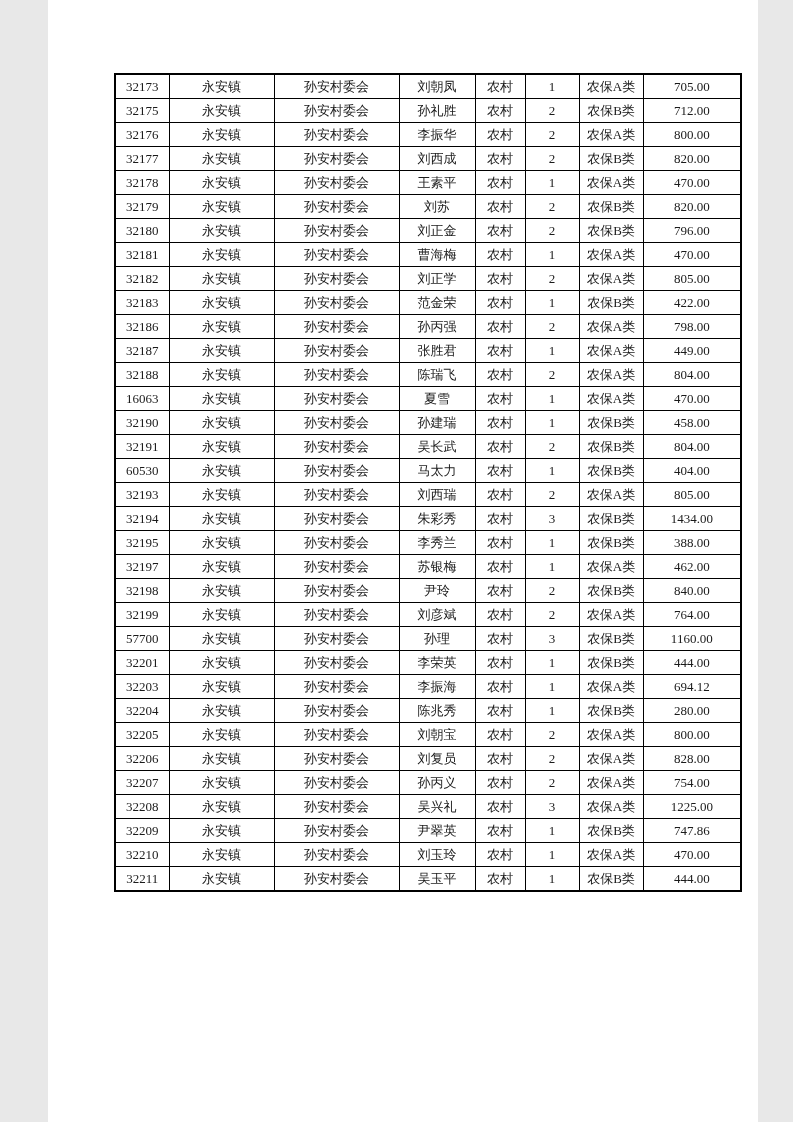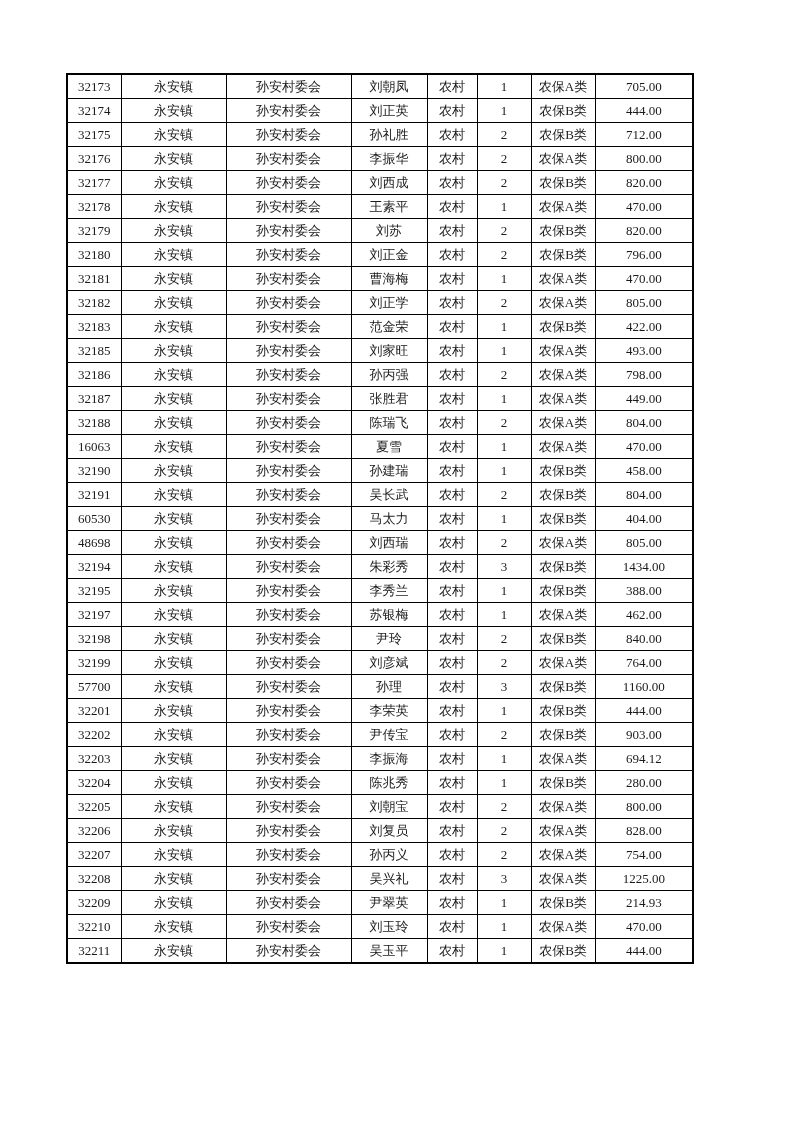--- a/index.html
+++ b/index.html
@@ -7,24 +7,25 @@
     padding: 0;
   }
   body {
     width: 793px;
     height: 1122px;
     background: #e8e8e8;
     font-family: "Liberation Serif", "DejaVu Serif", serif;
   }
   .page {
     position: relative;
-    width: 793px;
+    width: 710px;
     height: 1122px;
     background: #ffffff;
     overflow: hidden;
+    margin-left: 48px;
   }
   .data-table {
     position: absolute;
     left: 66px;
     top: 73px;
     width: 626px;
     border-collapse: collapse;
     table-layout: fixed;
     border: 2px solid #000000;
     font-size: 13px;
@@ -69,358 +70,328 @@
           <td>32173</td>
           <td>永安镇</td>
           <td>孙安村委会</td>
           <td>刘朝凤</td>
           <td>农村</td>
           <td>1</td>
           <td>农保A类</td>
           <td>705.00</td>
         </tr>
         <tr>
-          <td>32174</td>
-          <td>永安镇</td>
-          <td>孙安村委会</td>
-          <td>刘正英</td>
+          <td>32175</td>
+          <td>永安镇</td>
+          <td>孙安村委会</td>
+          <td>孙礼胜</td>
+          <td>农村</td>
+          <td>2</td>
+          <td>农保B类</td>
+          <td>712.00</td>
+        </tr>
+        <tr>
+          <td>32176</td>
+          <td>永安镇</td>
+          <td>孙安村委会</td>
+          <td>李振华</td>
+          <td>农村</td>
+          <td>2</td>
+          <td>农保A类</td>
+          <td>800.00</td>
+        </tr>
+        <tr>
+          <td>32177</td>
+          <td>永安镇</td>
+          <td>孙安村委会</td>
+          <td>刘西成</td>
+          <td>农村</td>
+          <td>2</td>
+          <td>农保B类</td>
+          <td>820.00</td>
+        </tr>
+        <tr>
+          <td>32178</td>
+          <td>永安镇</td>
+          <td>孙安村委会</td>
+          <td>王素平</td>
+          <td>农村</td>
+          <td>1</td>
+          <td>农保A类</td>
+          <td>470.00</td>
+        </tr>
+        <tr>
+          <td>32179</td>
+          <td>永安镇</td>
+          <td>孙安村委会</td>
+          <td>刘苏</td>
+          <td>农村</td>
+          <td>2</td>
+          <td>农保B类</td>
+          <td>820.00</td>
+        </tr>
+        <tr>
+          <td>32180</td>
+          <td>永安镇</td>
+          <td>孙安村委会</td>
+          <td>刘正金</td>
+          <td>农村</td>
+          <td>2</td>
+          <td>农保B类</td>
+          <td>796.00</td>
+        </tr>
+        <tr>
+          <td>32181</td>
+          <td>永安镇</td>
+          <td>孙安村委会</td>
+          <td>曹海梅</td>
+          <td>农村</td>
+          <td>1</td>
+          <td>农保A类</td>
+          <td>470.00</td>
+        </tr>
+        <tr>
+          <td>32182</td>
+          <td>永安镇</td>
+          <td>孙安村委会</td>
+          <td>刘正学</td>
+          <td>农村</td>
+          <td>2</td>
+          <td>农保A类</td>
+          <td>805.00</td>
+        </tr>
+        <tr>
+          <td>32183</td>
+          <td>永安镇</td>
+          <td>孙安村委会</td>
+          <td>范金荣</td>
+          <td>农村</td>
+          <td>1</td>
+          <td>农保B类</td>
+          <td>422.00</td>
+        </tr>
+        <tr>
+          <td>32186</td>
+          <td>永安镇</td>
+          <td>孙安村委会</td>
+          <td>孙丙强</td>
+          <td>农村</td>
+          <td>2</td>
+          <td>农保A类</td>
+          <td>798.00</td>
+        </tr>
+        <tr>
+          <td>32187</td>
+          <td>永安镇</td>
+          <td>孙安村委会</td>
+          <td>张胜君</td>
+          <td>农村</td>
+          <td>1</td>
+          <td>农保A类</td>
+          <td>449.00</td>
+        </tr>
+        <tr>
+          <td>32188</td>
+          <td>永安镇</td>
+          <td>孙安村委会</td>
+          <td>陈瑞飞</td>
+          <td>农村</td>
+          <td>2</td>
+          <td>农保A类</td>
+          <td>804.00</td>
+        </tr>
+        <tr>
+          <td>16063</td>
+          <td>永安镇</td>
+          <td>孙安村委会</td>
+          <td>夏雪</td>
+          <td>农村</td>
+          <td>1</td>
+          <td>农保A类</td>
+          <td>470.00</td>
+        </tr>
+        <tr>
+          <td>32190</td>
+          <td>永安镇</td>
+          <td>孙安村委会</td>
+          <td>孙建瑞</td>
+          <td>农村</td>
+          <td>1</td>
+          <td>农保B类</td>
+          <td>458.00</td>
+        </tr>
+        <tr>
+          <td>32191</td>
+          <td>永安镇</td>
+          <td>孙安村委会</td>
+          <td>吴长武</td>
+          <td>农村</td>
+          <td>2</td>
+          <td>农保B类</td>
+          <td>804.00</td>
+        </tr>
+        <tr>
+          <td>60530</td>
+          <td>永安镇</td>
+          <td>孙安村委会</td>
+          <td>马太力</td>
+          <td>农村</td>
+          <td>1</td>
+          <td>农保B类</td>
+          <td>404.00</td>
+        </tr>
+        <tr>
+          <td>32193</td>
+          <td>永安镇</td>
+          <td>孙安村委会</td>
+          <td>刘西瑞</td>
+          <td>农村</td>
+          <td>2</td>
+          <td>农保A类</td>
+          <td>805.00</td>
+        </tr>
+        <tr>
+          <td>32194</td>
+          <td>永安镇</td>
+          <td>孙安村委会</td>
+          <td>朱彩秀</td>
+          <td>农村</td>
+          <td>3</td>
+          <td>农保B类</td>
+          <td>1434.00</td>
+        </tr>
+        <tr>
+          <td>32195</td>
+          <td>永安镇</td>
+          <td>孙安村委会</td>
+          <td>李秀兰</td>
+          <td>农村</td>
+          <td>1</td>
+          <td>农保B类</td>
+          <td>388.00</td>
+        </tr>
+        <tr>
+          <td>32197</td>
+          <td>永安镇</td>
+          <td>孙安村委会</td>
+          <td>苏银梅</td>
+          <td>农村</td>
+          <td>1</td>
+          <td>农保A类</td>
+          <td>462.00</td>
+        </tr>
+        <tr>
+          <td>32198</td>
+          <td>永安镇</td>
+          <td>孙安村委会</td>
+          <td>尹玲</td>
+          <td>农村</td>
+          <td>2</td>
+          <td>农保B类</td>
+          <td>840.00</td>
+        </tr>
+        <tr>
+          <td>32199</td>
+          <td>永安镇</td>
+          <td>孙安村委会</td>
+          <td>刘彦斌</td>
+          <td>农村</td>
+          <td>2</td>
+          <td>农保A类</td>
+          <td>764.00</td>
+        </tr>
+        <tr>
+          <td>57700</td>
+          <td>永安镇</td>
+          <td>孙安村委会</td>
+          <td>孙理</td>
+          <td>农村</td>
+          <td>3</td>
+          <td>农保B类</td>
+          <td>1160.00</td>
+        </tr>
+        <tr>
+          <td>32201</td>
+          <td>永安镇</td>
+          <td>孙安村委会</td>
+          <td>李荣英</td>
           <td>农村</td>
           <td>1</td>
           <td>农保B类</td>
           <td>444.00</td>
         </tr>
         <tr>
-          <td>32175</td>
-          <td>永安镇</td>
-          <td>孙安村委会</td>
-          <td>孙礼胜</td>
-          <td>农村</td>
-          <td>2</td>
-          <td>农保B类</td>
-          <td>712.00</td>
-        </tr>
-        <tr>
-          <td>32176</td>
-          <td>永安镇</td>
-          <td>孙安村委会</td>
-          <td>李振华</td>
+          <td>32203</td>
+          <td>永安镇</td>
+          <td>孙安村委会</td>
+          <td>李振海</td>
+          <td>农村</td>
+          <td>1</td>
+          <td>农保A类</td>
+          <td>694.12</td>
+        </tr>
+        <tr>
+          <td>32204</td>
+          <td>永安镇</td>
+          <td>孙安村委会</td>
+          <td>陈兆秀</td>
+          <td>农村</td>
+          <td>1</td>
+          <td>农保B类</td>
+          <td>280.00</td>
+        </tr>
+        <tr>
+          <td>32205</td>
+          <td>永安镇</td>
+          <td>孙安村委会</td>
+          <td>刘朝宝</td>
           <td>农村</td>
           <td>2</td>
           <td>农保A类</td>
           <td>800.00</td>
         </tr>
         <tr>
-          <td>32177</td>
-          <td>永安镇</td>
-          <td>孙安村委会</td>
-          <td>刘西成</td>
-          <td>农村</td>
-          <td>2</td>
-          <td>农保B类</td>
-          <td>820.00</td>
-        </tr>
-        <tr>
-          <td>32178</td>
-          <td>永安镇</td>
-          <td>孙安村委会</td>
-          <td>王素平</td>
-          <td>农村</td>
-          <td>1</td>
-          <td>农保A类</td>
-          <td>470.00</td>
-        </tr>
-        <tr>
-          <td>32179</td>
-          <td>永安镇</td>
-          <td>孙安村委会</td>
-          <td>刘苏</td>
-          <td>农村</td>
-          <td>2</td>
-          <td>农保B类</td>
-          <td>820.00</td>
-        </tr>
-        <tr>
-          <td>32180</td>
-          <td>永安镇</td>
-          <td>孙安村委会</td>
-          <td>刘正金</td>
-          <td>农村</td>
-          <td>2</td>
-          <td>农保B类</td>
-          <td>796.00</td>
-        </tr>
-        <tr>
-          <td>32181</td>
-          <td>永安镇</td>
-          <td>孙安村委会</td>
-          <td>曹海梅</td>
-          <td>农村</td>
-          <td>1</td>
-          <td>农保A类</td>
-          <td>470.00</td>
-        </tr>
-        <tr>
-          <td>32182</td>
-          <td>永安镇</td>
-          <td>孙安村委会</td>
-          <td>刘正学</td>
-          <td>农村</td>
-          <td>2</td>
-          <td>农保A类</td>
-          <td>805.00</td>
-        </tr>
-        <tr>
-          <td>32183</td>
-          <td>永安镇</td>
-          <td>孙安村委会</td>
-          <td>范金荣</td>
-          <td>农村</td>
-          <td>1</td>
-          <td>农保B类</td>
-          <td>422.00</td>
-        </tr>
-        <tr>
-          <td>32185</td>
-          <td>永安镇</td>
-          <td>孙安村委会</td>
-          <td>刘家旺</td>
-          <td>农村</td>
-          <td>1</td>
-          <td>农保A类</td>
-          <td>493.00</td>
-        </tr>
-        <tr>
-          <td>32186</td>
-          <td>永安镇</td>
-          <td>孙安村委会</td>
-          <td>孙丙强</td>
-          <td>农村</td>
-          <td>2</td>
-          <td>农保A类</td>
-          <td>798.00</td>
-        </tr>
-        <tr>
-          <td>32187</td>
-          <td>永安镇</td>
-          <td>孙安村委会</td>
-          <td>张胜君</td>
-          <td>农村</td>
-          <td>1</td>
-          <td>农保A类</td>
-          <td>449.00</td>
-        </tr>
-        <tr>
-          <td>32188</td>
-          <td>永安镇</td>
-          <td>孙安村委会</td>
-          <td>陈瑞飞</td>
-          <td>农村</td>
-          <td>2</td>
-          <td>农保A类</td>
-          <td>804.00</td>
-        </tr>
-        <tr>
-          <td>16063</td>
-          <td>永安镇</td>
-          <td>孙安村委会</td>
-          <td>夏雪</td>
-          <td>农村</td>
-          <td>1</td>
-          <td>农保A类</td>
-          <td>470.00</td>
-        </tr>
-        <tr>
-          <td>32190</td>
-          <td>永安镇</td>
-          <td>孙安村委会</td>
-          <td>孙建瑞</td>
-          <td>农村</td>
-          <td>1</td>
-          <td>农保B类</td>
-          <td>458.00</td>
-        </tr>
-        <tr>
-          <td>32191</td>
-          <td>永安镇</td>
-          <td>孙安村委会</td>
-          <td>吴长武</td>
-          <td>农村</td>
-          <td>2</td>
-          <td>农保B类</td>
-          <td>804.00</td>
-        </tr>
-        <tr>
-          <td>60530</td>
-          <td>永安镇</td>
-          <td>孙安村委会</td>
-          <td>马太力</td>
-          <td>农村</td>
-          <td>1</td>
-          <td>农保B类</td>
-          <td>404.00</td>
-        </tr>
-        <tr>
-          <td>48698</td>
-          <td>永安镇</td>
-          <td>孙安村委会</td>
-          <td>刘西瑞</td>
-          <td>农村</td>
-          <td>2</td>
-          <td>农保A类</td>
-          <td>805.00</td>
-        </tr>
-        <tr>
-          <td>32194</td>
-          <td>永安镇</td>
-          <td>孙安村委会</td>
-          <td>朱彩秀</td>
+          <td>32206</td>
+          <td>永安镇</td>
+          <td>孙安村委会</td>
+          <td>刘复员</td>
+          <td>农村</td>
+          <td>2</td>
+          <td>农保A类</td>
+          <td>828.00</td>
+        </tr>
+        <tr>
+          <td>32207</td>
+          <td>永安镇</td>
+          <td>孙安村委会</td>
+          <td>孙丙义</td>
+          <td>农村</td>
+          <td>2</td>
+          <td>农保A类</td>
+          <td>754.00</td>
+        </tr>
+        <tr>
+          <td>32208</td>
+          <td>永安镇</td>
+          <td>孙安村委会</td>
+          <td>吴兴礼</td>
           <td>农村</td>
           <td>3</td>
-          <td>农保B类</td>
-          <td>1434.00</td>
-        </tr>
-        <tr>
-          <td>32195</td>
-          <td>永安镇</td>
-          <td>孙安村委会</td>
-          <td>李秀兰</td>
-          <td>农村</td>
-          <td>1</td>
-          <td>农保B类</td>
-          <td>388.00</td>
-        </tr>
-        <tr>
-          <td>32197</td>
-          <td>永安镇</td>
-          <td>孙安村委会</td>
-          <td>苏银梅</td>
-          <td>农村</td>
-          <td>1</td>
-          <td>农保A类</td>
-          <td>462.00</td>
-        </tr>
-        <tr>
-          <td>32198</td>
-          <td>永安镇</td>
-          <td>孙安村委会</td>
-          <td>尹玲</td>
-          <td>农村</td>
-          <td>2</td>
-          <td>农保B类</td>
-          <td>840.00</td>
-        </tr>
-        <tr>
-          <td>32199</td>
-          <td>永安镇</td>
-          <td>孙安村委会</td>
-          <td>刘彦斌</td>
-          <td>农村</td>
-          <td>2</td>
-          <td>农保A类</td>
-          <td>764.00</td>
-        </tr>
-        <tr>
-          <td>57700</td>
-          <td>永安镇</td>
-          <td>孙安村委会</td>
-          <td>孙理</td>
-          <td>农村</td>
-          <td>3</td>
-          <td>农保B类</td>
-          <td>1160.00</td>
-        </tr>
-        <tr>
-          <td>32201</td>
-          <td>永安镇</td>
-          <td>孙安村委会</td>
-          <td>李荣英</td>
-          <td>农村</td>
-          <td>1</td>
-          <td>农保B类</td>
-          <td>444.00</td>
-        </tr>
-        <tr>
-          <td>32202</td>
-          <td>永安镇</td>
-          <td>孙安村委会</td>
-          <td>尹传宝</td>
-          <td>农村</td>
-          <td>2</td>
-          <td>农保B类</td>
-          <td>903.00</td>
-        </tr>
-        <tr>
-          <td>32203</td>
-          <td>永安镇</td>
-          <td>孙安村委会</td>
-          <td>李振海</td>
-          <td>农村</td>
-          <td>1</td>
-          <td>农保A类</td>
-          <td>694.12</td>
-        </tr>
-        <tr>
-          <td>32204</td>
-          <td>永安镇</td>
-          <td>孙安村委会</td>
-          <td>陈兆秀</td>
-          <td>农村</td>
-          <td>1</td>
-          <td>农保B类</td>
-          <td>280.00</td>
-        </tr>
-        <tr>
-          <td>32205</td>
-          <td>永安镇</td>
-          <td>孙安村委会</td>
-          <td>刘朝宝</td>
-          <td>农村</td>
-          <td>2</td>
-          <td>农保A类</td>
-          <td>800.00</td>
-        </tr>
-        <tr>
-          <td>32206</td>
-          <td>永安镇</td>
-          <td>孙安村委会</td>
-          <td>刘复员</td>
-          <td>农村</td>
-          <td>2</td>
-          <td>农保A类</td>
-          <td>828.00</td>
-        </tr>
-        <tr>
-          <td>32207</td>
-          <td>永安镇</td>
-          <td>孙安村委会</td>
-          <td>孙丙义</td>
-          <td>农村</td>
-          <td>2</td>
-          <td>农保A类</td>
-          <td>754.00</td>
-        </tr>
-        <tr>
-          <td>32208</td>
-          <td>永安镇</td>
-          <td>孙安村委会</td>
-          <td>吴兴礼</td>
-          <td>农村</td>
-          <td>3</td>
           <td>农保A类</td>
           <td>1225.00</td>
         </tr>
         <tr>
           <td>32209</td>
           <td>永安镇</td>
           <td>孙安村委会</td>
           <td>尹翠英</td>
           <td>农村</td>
           <td>1</td>
           <td>农保B类</td>
-          <td>214.93</td>
+          <td>747.86</td>
         </tr>
         <tr>
           <td>32210</td>
           <td>永安镇</td>
           <td>孙安村委会</td>
           <td>刘玉玲</td>
           <td>农村</td>
           <td>1</td>
           <td>农保A类</td>
           <td>470.00</td>

